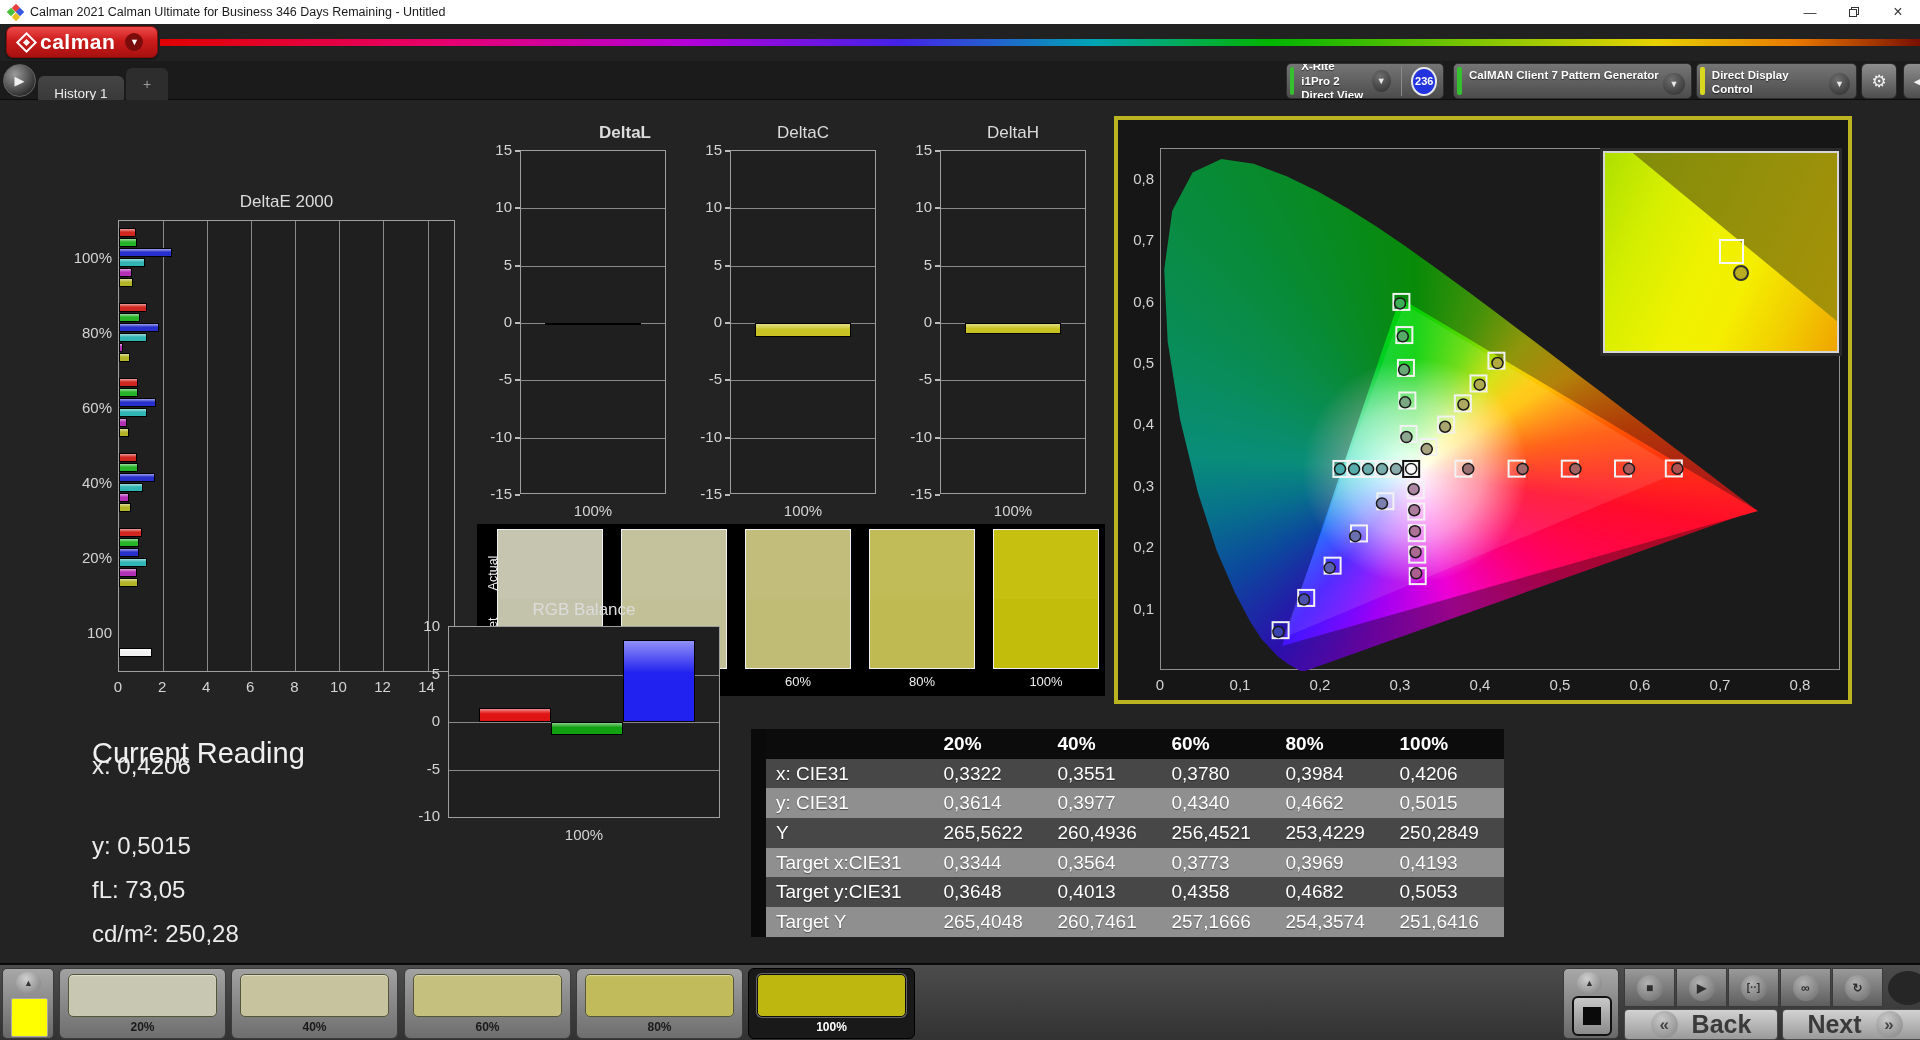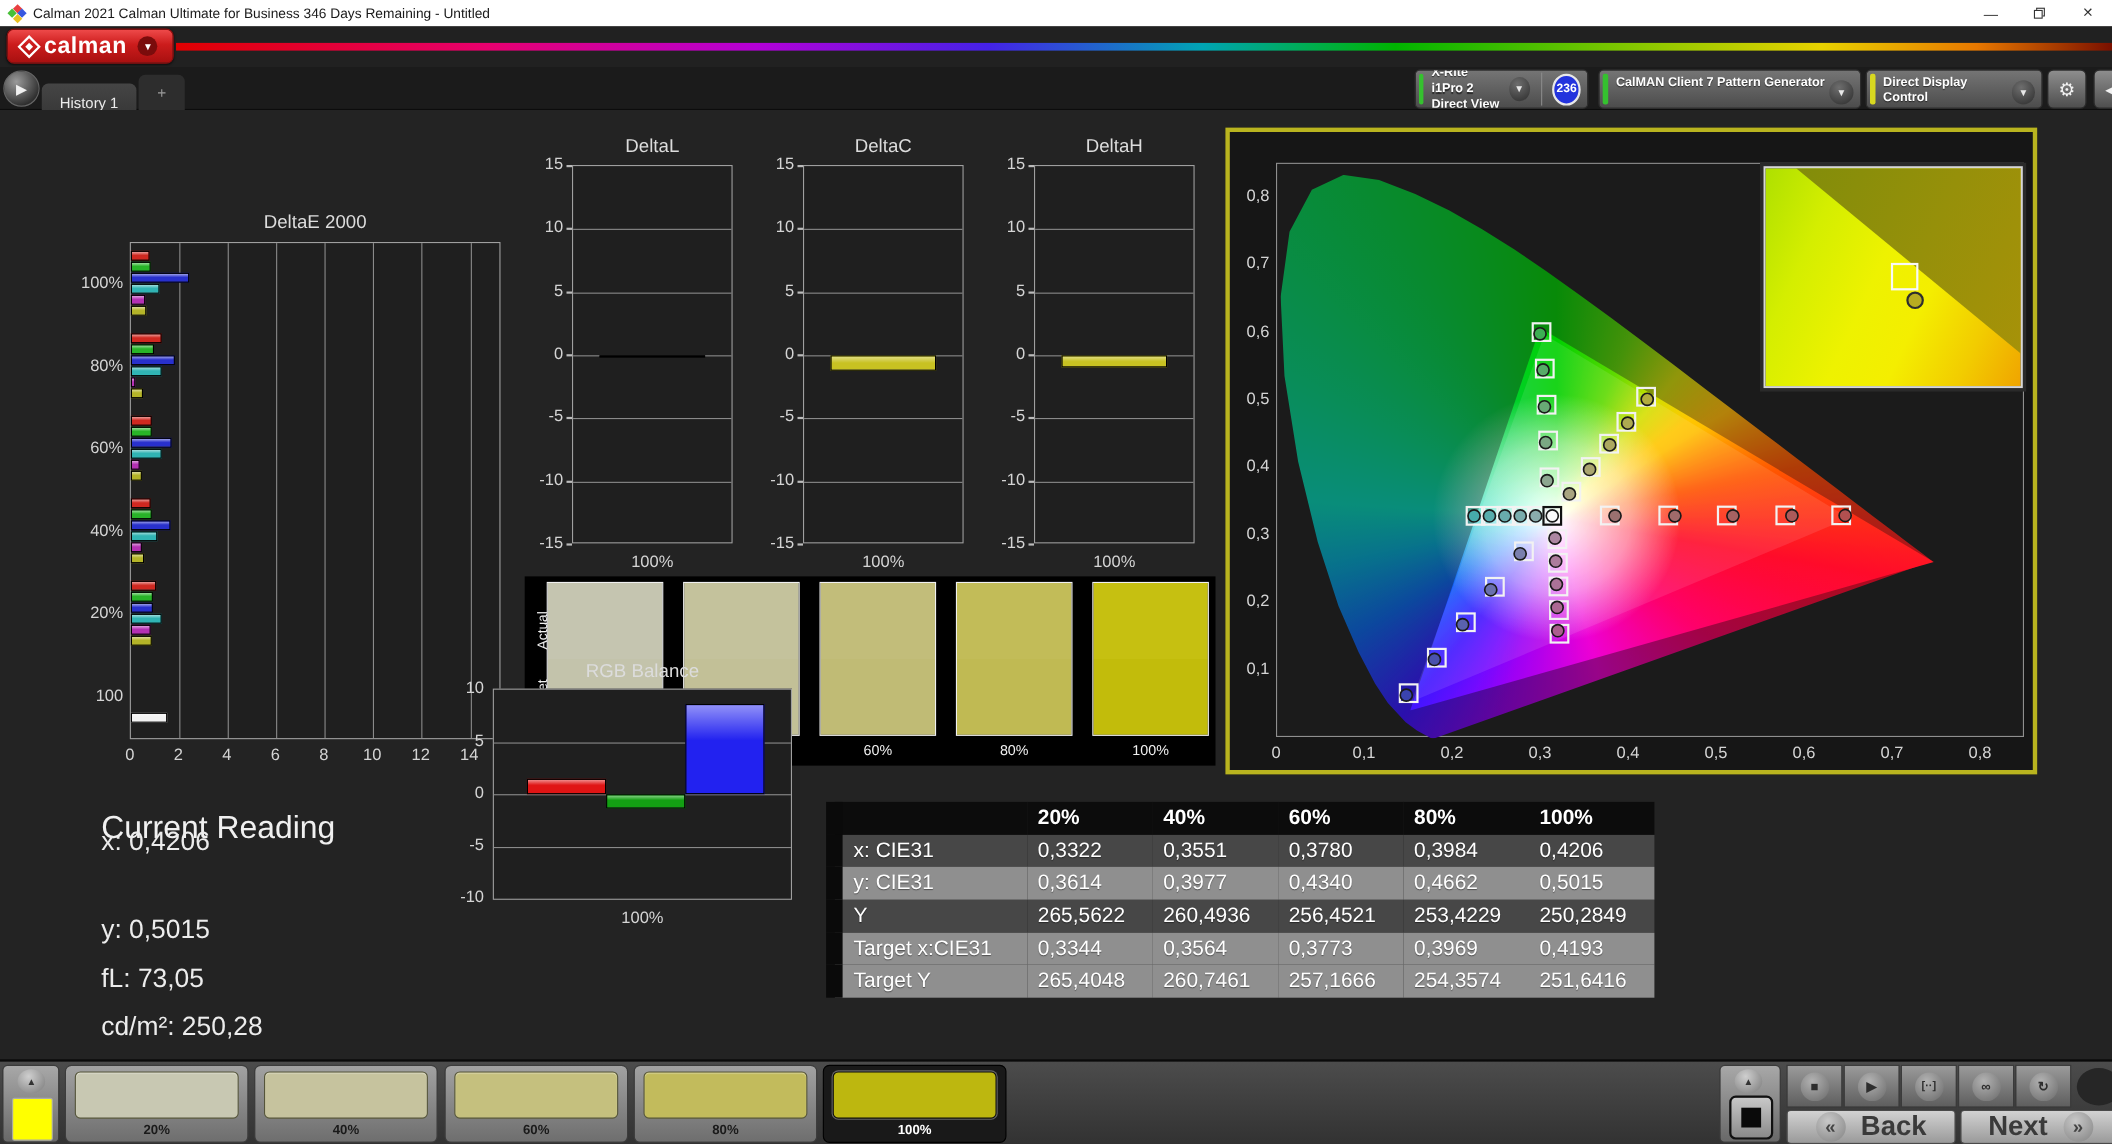--- a/index.html
+++ b/index.html
@@ -249,21 +249,21 @@
         <div class="axis-label" style="left: 150.079px; top: 578px; width: 24px; text-align: center; position: absolute;">2</div>
         <div class="axis-label" style="left: 194.158px; top: 578px; width: 24px; text-align: center; position: absolute;">4</div>
         <div class="axis-label" style="left: 238.237px; top: 578px; width: 24px; text-align: center; position: absolute;">6</div>
         <div class="axis-label" style="left: 282.316px; top: 578px; width: 24px; text-align: center; position: absolute;">8</div>
         <div class="axis-label" style="left: 326.395px; top: 578px; width: 24px; text-align: center; position: absolute;">10</div>
         <div class="axis-label" style="left: 370.474px; top: 578px; width: 24px; text-align: center; position: absolute;">12</div>
         <div class="axis-label" style="left: 414.553px; top: 578px; width: 24px; text-align: center; position: absolute;">14</div>
       </div>
 
     <div id="small-charts">
-        <div class="chart-title" style="left: 520px; top: 23px; width: 146px; position: absolute;">DeltaL</div>
+        <div class="chart-title" style="left: 552px; top: 23px; width: 146px; position: absolute; font-weight: bold;">DeltaL</div>
         <div class="plot" style="left: 520px; top: 50px; width: 146px; height: 344px; position: absolute;">
           <div class="hgrid" style="top: 57.3333px;"></div>
           <div class="hgrid" style="top: 114.667px;"></div>
           <div class="hgrid" style="top: 172px;"></div>
           <div class="hgrid" style="top: 229.333px;"></div>
           <div class="hgrid" style="top: 286.667px;"></div>
           <div class="bar-v" style="left: 17%; width: 66%; top: 172px; height: 2px; background: linear-gradient(rgba(255, 255, 255, 0.45), rgba(255, 255, 255, 0) 50%), rgb(13, 13, 13); transform: none; position: absolute;"></div>
         </div>
         <div class="axis-label" style="left: 472px; top: 41px; width: 40px; text-align: right; position: absolute;">15</div>
         <div class="tickmark" style="left: 515px; top: 50px; width: 5px; height: 2px; position: absolute;"></div>
@@ -504,20 +504,28 @@
             <td class="val">250,2849</td>
           </tr>
           <tr class="row-l">
             <td class="lbl">Target x:CIE31</td>
             <td class="val">0,3344</td>
             <td class="val">0,3564</td>
             <td class="val">0,3773</td>
             <td class="val">0,3969</td>
             <td class="val">0,4193</td>
           </tr>
+          <tr class="row-d">
+            <td class="lbl">Target y:CIE31</td>
+            <td class="val">0,3648</td>
+            <td class="val">0,4013</td>
+            <td class="val">0,4358</td>
+            <td class="val">0,4682</td>
+            <td class="val">0,5053</td>
+          </tr>
           <tr class="row-l">
             <td class="lbl">Target Y</td>
             <td class="val">265,4048</td>
             <td class="val">260,7461</td>
             <td class="val">257,1666</td>
             <td class="val">254,3574</td>
             <td class="val">251,6416</td>
           </tr>
         </tbody>
       </table>

